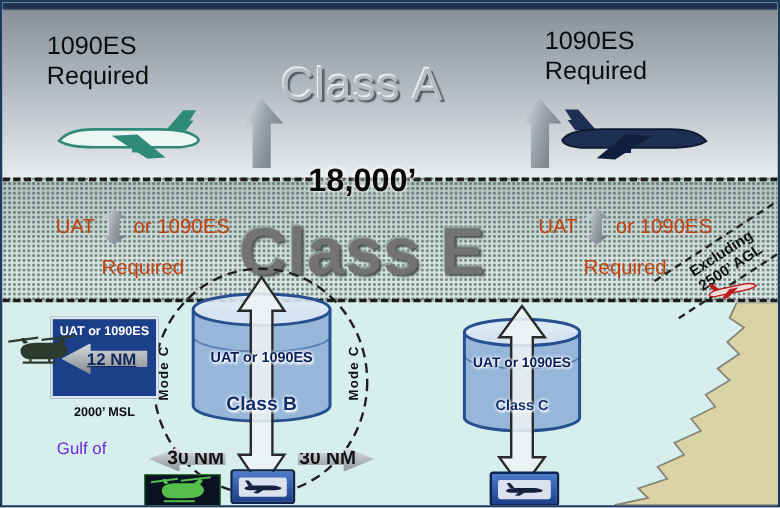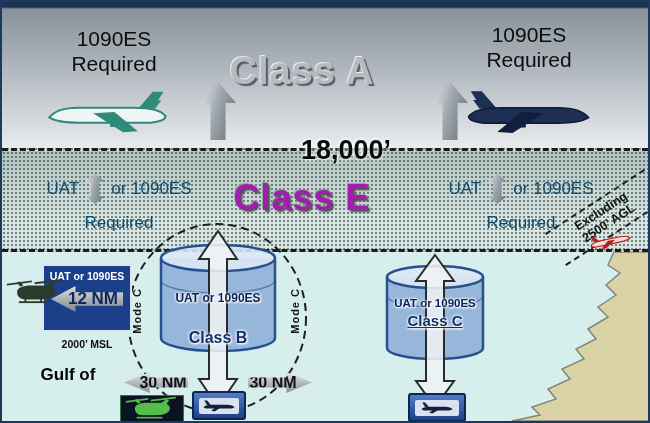--- a/index.html
+++ b/index.html
@@ -15,48 +15,48 @@
     background-color:#cfdeda;
     background-image:radial-gradient(circle, rgba(30,55,52,0.55) 1px, rgba(30,55,52,0) 1.4px),
                      linear-gradient(180deg, rgba(108,128,126,0.28), rgba(245,250,249,0.25) 70%);
     background-size:4px 4px,100% 100%;
     border-top:3px dashed #1c1c1c;border-bottom:3px dashed #1c1c1c;}
   .band-surface{position:absolute;left:0;top:250px;width:100%;height:169px;background:#d6eeec;}
   .land-svg{position:absolute;left:0;top:250px;width:650px;height:169px;z-index:1;}
 
   
   .center{position:absolute;left:0;width:600px;text-align:center;}
-  .class-a-label{top:48px;font-size:38px;font-weight:bold;letter-spacing:1px;color:#b7bbc0;
+  .class-a-label{top:48px;font-size:38px;font-weight:normal;letter-spacing:1px;color:#b7bbc0;
     text-shadow:-1px -1px 0 #e9ebed,2px 2px 1px #565c63;z-index:2;}
   .alt-label{font-size:27px;font-weight:bold;color:#0a0a0a;z-index:9;
     text-shadow:0 0 4px rgba(255,255,255,0.85),0 0 4px rgba(255,255,255,0.85);}
-  .alt-18k{top:133px;padding-left:44px;}
+  .alt-18k{top:133px;}
   .alt-10k{top:222px;}
-  .class-e-label{top:175px;font-size:36px;font-weight:bold;letter-spacing:1px;color:#a21caf;
+  .class-e-label{top:175px;font-size:55px;font-weight:bold;letter-spacing:1px;color:#737373;
     text-shadow:2px 2px 2px #49544f,-1px -1px 1px #8fa09a;z-index:2;}
 
   
-  .req-a{position:absolute;width:150px;text-align:center;font-size:21px;color:#0d0d0d;line-height:1.2;z-index:2;}
+  .req-a{position:absolute;width:150px;text-align:left;font-size:21px;color:#0d0d0d;line-height:1.2;z-index:2;}
   .req-a span{display:block;}
   .req-a-left{left:37px;top:24px;}
   .req-a-right{left:452px;top:20px;}
   .jet{position:absolute;z-index:2;}
   .jet svg{width:100%;height:100%;display:block;}
   .jet-a-left{left:42px;top:84px;width:128px;height:50px;transform:scaleX(-1);}
   .jet-a-right{left:460px;top:84px;width:132px;height:50px;}
   .up-arrow{position:absolute;width:36px;height:58px;z-index:2;
     clip-path:polygon(50% 0%,100% 36%,71% 36%,71% 100%,29% 100%,29% 36%,0% 36%);
     background:linear-gradient(105deg,#e6eaec 0%,#9ba3ab 48%,#666e76 100%);
     filter:drop-shadow(1px 1px 1px rgba(40,40,40,0.5));}
   .up-arrow-left{left:198px;top:80px;}
   .up-arrow-right{left:430px;top:80px;}
 
   
   .req-e{position:absolute;width:190px;display:flex;flex-direction:column;align-items:center;gap:9px;
-    font-size:17px;color:#0c4a6e;z-index:3;}
+    font-size:17px;color:#c2410c;z-index:3;}
   .req-e-left{left:22px;top:172px;}
   .req-e-right{left:424px;top:172px;}
   .req-e-line{display:flex;align-items:center;gap:6px;}
   .dbl-arrow{width:20px;height:30px;
     clip-path:polygon(50% 0%,100% 26%,72% 26%,72% 74%,100% 74%,50% 100%,0% 74%,28% 74%,28% 26%,0% 26%);
     background:linear-gradient(105deg,#e6eaec 0%,#98a0a8 50%,#676f77 100%);
     filter:drop-shadow(0 0 1px #4a4a4a);}
   .exclusion{position:absolute;left:544px;top:196px;width:118px;transform:rotate(-33deg);
     text-align:center;font-size:12.5px;font-weight:bold;color:#101010;line-height:1.15;
     border-top:2px dashed #222;border-bottom:2px dashed #222;padding:3px 0;z-index:6;}
@@ -71,21 +71,21 @@
   .modec-right{left:287px;top:286px;}
   .cyl{position:absolute;z-index:5;}
   .cyl svg{display:block;width:100%;height:100%;}
   .cyl-b{left:156px;top:238px;width:120px;height:118px;}
   .cyl-c{left:382px;top:260px;width:102px;height:102px;}
   .cyl-text{position:absolute;text-align:center;font-weight:bold;z-index:7;
     text-shadow:0 0 3px #fff,0 0 3px #fff,1px 1px 2px #fff;}
   .cyl-b-req{left:156px;top:289px;width:120px;font-size:12px;color:#0a1e57;}
   .cyl-b-label{left:156px;top:327px;width:120px;font-size:16px;color:#122f6b;}
   .cyl-c-req{left:382px;top:295px;width:102px;font-size:11.5px;color:#0a1e57;}
-  .cyl-c-label{left:382px;top:310px;width:102px;font-size:15px;color:#122f6b;text-decoration:underline;}
+  .cyl-c-label{left:382px;top:329px;width:102px;font-size:12px;color:#122f6b;}
   .bigarrow{position:absolute;z-index:6;}
   .bigarrow svg{display:block;width:100%;height:100%;}
   .bigarrow-b{left:194px;top:226px;width:44px;height:182px;}
   .bigarrow-c{left:411px;top:250px;width:44px;height:158px;}
   .range-arrow{position:absolute;width:64px;height:21px;z-index:7;display:flex;align-items:center;
     justify-content:center;font-size:16px;font-weight:bold;color:#101010;box-sizing:border-box;
     background:linear-gradient(180deg,#e3e5e7,#8b9298);filter:drop-shadow(0 0 1px #333);}
   .range-b-left{left:122px;top:370px;padding-left:14px;
     clip-path:polygon(0% 50%,40% 0%,40% 26%,100% 26%,100% 74%,40% 74%,40% 100%);}
   .range-b-right{left:246px;top:370px;padding-right:14px;
@@ -100,27 +100,27 @@
   .pedestal-strip svg{width:34px;height:13px;display:block;}
 
   
   .heli-icon{position:absolute;left:4px;top:266px;width:60px;height:48px;z-index:6;}
   .heli-icon svg,.heli-photo svg{display:block;width:100%;height:100%;}
   .heli-box{position:absolute;left:40px;top:262px;width:90px;height:68px;z-index:5;background:#1c3f8a;
     border:2px solid #dfe5ee;box-sizing:border-box;display:flex;flex-direction:column;
     align-items:center;padding-top:4px;gap:4px;}
   .heli-req{font-size:10.5px;font-weight:bold;color:#ffffff;white-space:nowrap;}
   .range-12{width:72px;height:26px;display:flex;align-items:center;justify-content:center;
-    padding-left:12px;box-sizing:border-box;font-size:17px;font-weight:bold;color:#10265c;
+    padding-left:12px;box-sizing:border-box;font-size:14px;font-weight:bold;color:#10265c;
     clip-path:polygon(0% 50%,34% 0%,34% 24%,100% 24%,100% 76%,34% 76%,34% 100%);
-    background:linear-gradient(180deg,#dcdfe2,#7f868c);filter:drop-shadow(0 1px 1px #222);}
+    background:linear-gradient(180deg,#dcdfe2,#7f868c);filter:drop-shadow(0 1px 1px #222);text-decoration:underline;}
   .msl{position:absolute;left:40px;top:336px;width:90px;text-align:center;font-size:10.5px;
     font-weight:bold;color:#0d0d0d;z-index:5;}
-  .gulf{position:absolute;left:12px;top:362px;width:108px;text-align:center;font-size:17px;
-    font-weight:bold;color:#000000;z-index:5;line-height:1.3;}
+  .gulf{position:absolute;left:12px;top:362px;width:108px;text-align:center;font-size:14px;
+    font-weight:normal;color:#6d28d9;z-index:5;line-height:1.3;}
   .gulf span{display:block;}
   .heli-photo{position:absolute;left:118px;top:393px;width:64px;height:27px;z-index:7;
     background:#0b1322;border:1px solid #2e7a3a;box-sizing:border-box;
     display:flex;align-items:center;justify-content:center;}
 </style>
 </head>
 <body>
 
 <div class="stage">
 

